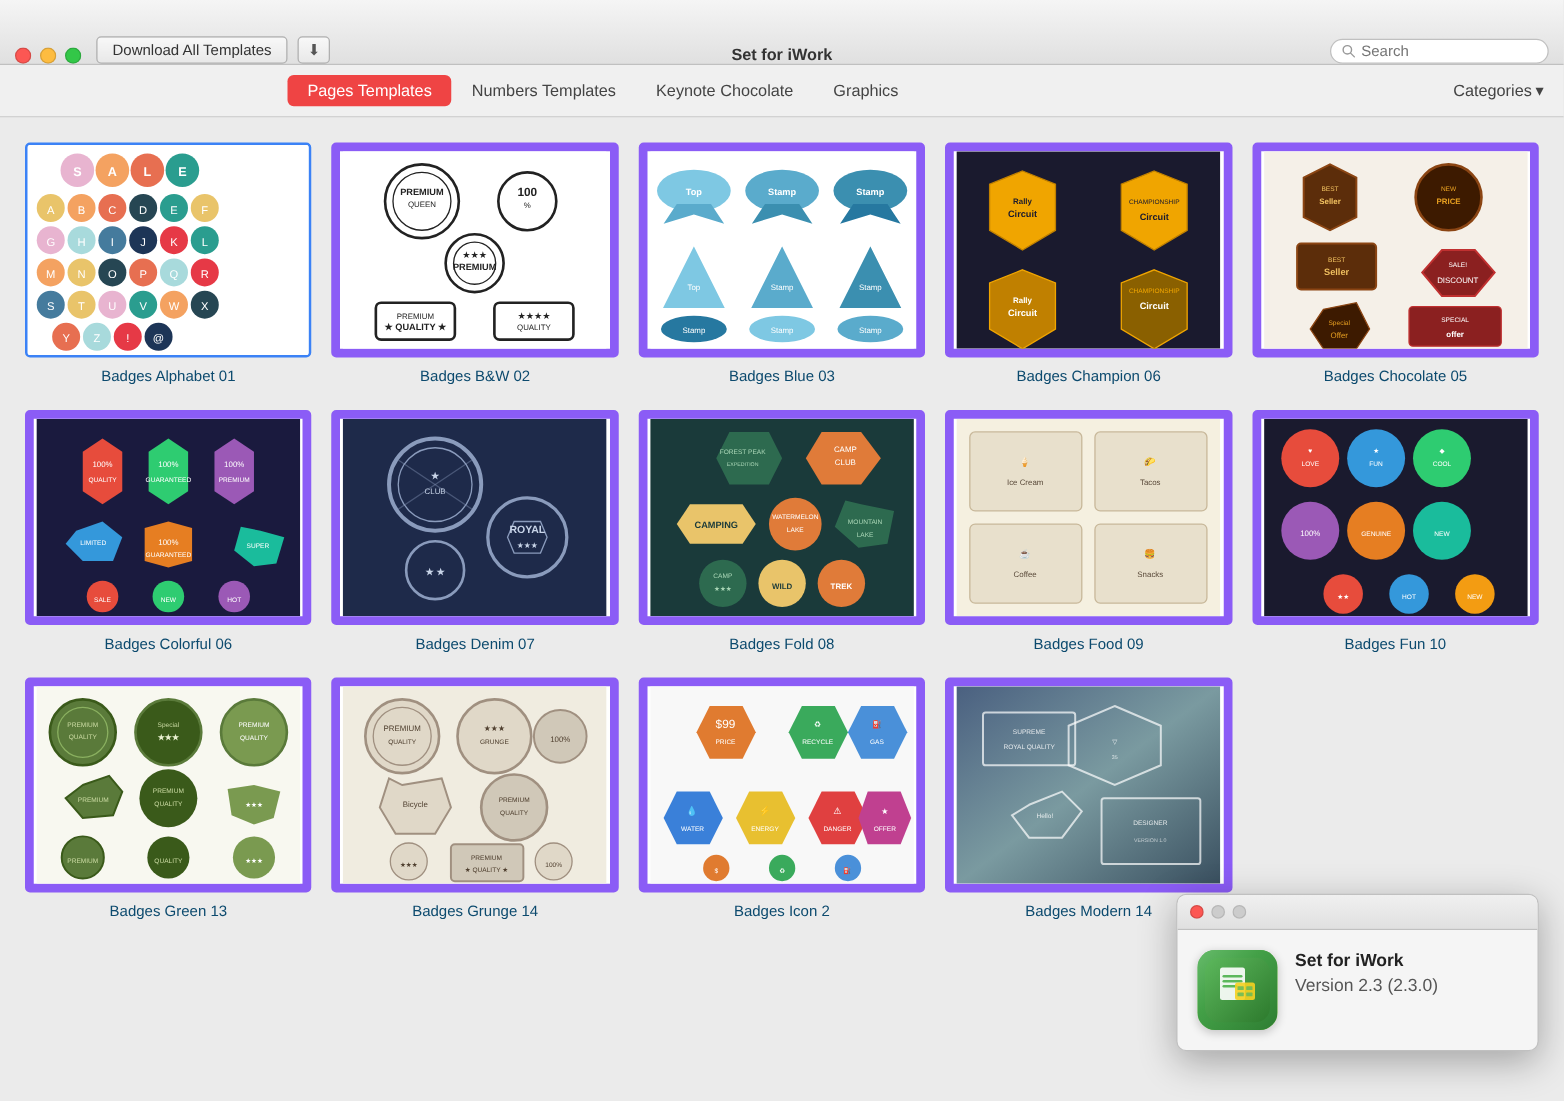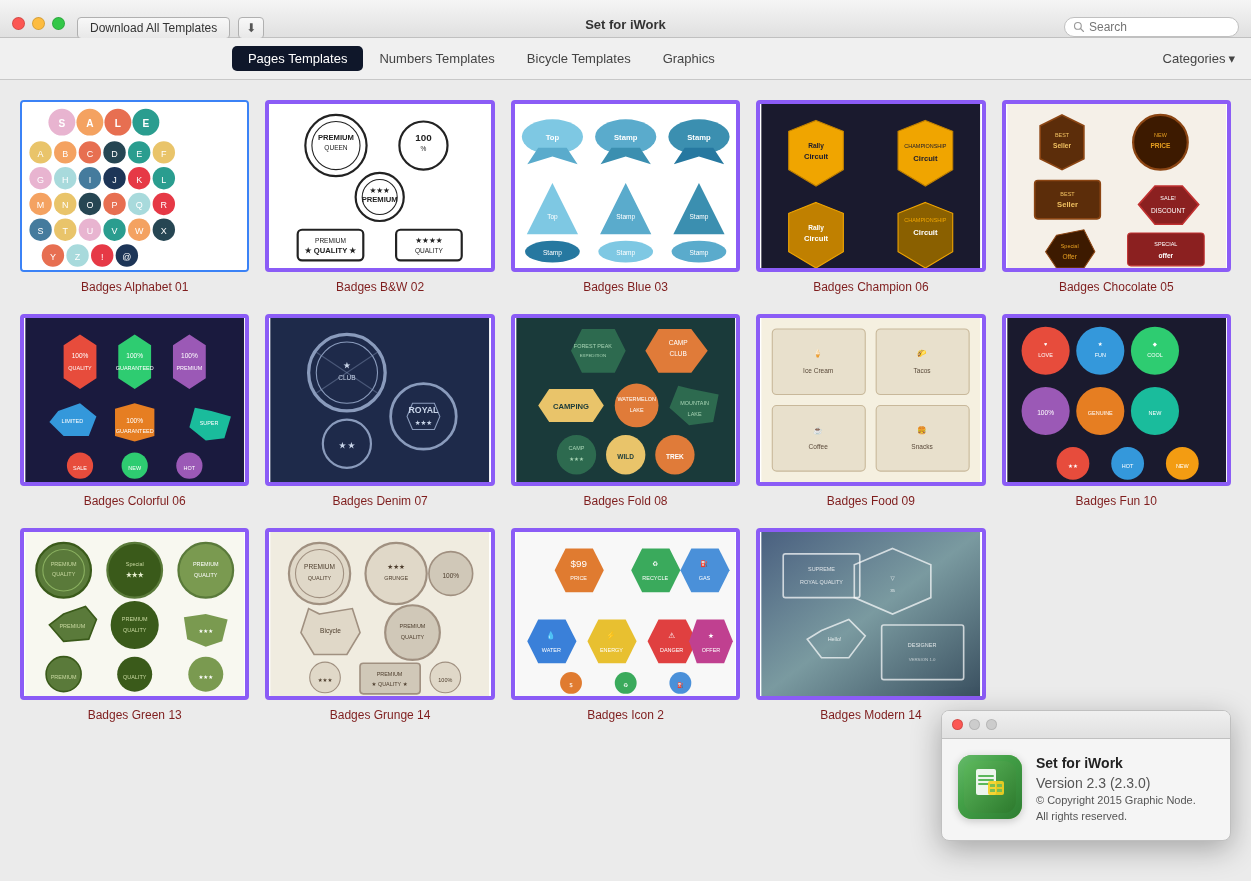--- a/index.html
+++ b/index.html
@@ -8,24 +8,24 @@
       background: #e8e8e8;
       width: 1251px;
       height: 881px;
       overflow: hidden;
       position: relative;
     }
 
     
     .titlebar {
       background: linear-gradient(to bottom, #f5f5f5, #e0e0e0);
-      height: 38px;
-      display: flex;
-      align-items: flex-start;
-      padding: 17px 12px;
+      height: 52px;
+      display: flex;
+      align-items: flex-end;
+      padding: 0 12px;
       border-bottom: 1px solid #c0c0c0;
       position: relative;
     }
     .traffic-lights {
       display: flex;
       gap: 7px;
       margin-right: 12px;
     }
     .traffic-light {
       width: 13px; height: 13px;
@@ -109,21 +109,21 @@
       margin: 0 auto;
     }
     .nav-tab {
       padding: 5px 16px;
       font-size: 13px;
       color: #444;
       cursor: pointer;
       border-radius: 5px;
     }
     .nav-tab.active {
-      background: #0f172a;
+      background: #ef4444;
       color: white;
       border-radius: 5px;
     }
     .categories-btn {
       margin-left: auto;
       font-size: 13px;
       color: #444;
       cursor: pointer;
       display: flex;
       align-items: center;
@@ -150,35 +150,35 @@
     .template-item {
       display: flex;
       flex-direction: column;
       align-items: center;
       cursor: pointer;
     }
     .template-thumb {
       width: 100%;
       aspect-ratio: 4/3;
       background: white;
-      border: 4px solid #8b5cf6;
+      border: 7px solid #8b5cf6;
       border-radius: 4px;
       overflow: hidden;
       display: flex;
       align-items: center;
       justify-content: center;
       position: relative;
     }
     .template-thumb.selected {
       border: 2px solid #3b82f6;
     }
     .template-name {
       margin-top: 8px;
       font-size: 12px;
-      color: #7f1d1d;
+      color: #0c4a6e;
     }
 
     
     .content::-webkit-scrollbar { width: 8px; }
     .content::-webkit-scrollbar-track { background: #e0e0e0; }
     .content::-webkit-scrollbar-thumb { background: #b0b0b0; border-radius: 4px; }
 
     
     .popup-overlay {
       position: fixed;
@@ -283,21 +283,21 @@
     </svg>
     <input class="search-input" type="text" placeholder="Search" style="">
   </div>
 </div>
 
 <div class="toolbar">
   <div class="toolbar-left"></div>
   <div class="nav-tabs">
     <div class="nav-tab active">Pages Templates</div>
     <div class="nav-tab">Numbers Templates</div>
-    <div class="nav-tab">Bicycle Templates</div>
+    <div class="nav-tab">Keynote Chocolate</div>
     <div class="nav-tab">Graphics</div>
   </div>
   <div class="categories-btn">
     <span>Categories</span>
     <span>▾</span>
   </div>
 </div>
 
 <div class="content">
   <div class="grid">
@@ -809,17 +809,16 @@
               <rect x="33" y="23" width="5" height="3" rx="0.5" fill="#5cb85c" opacity="0.8"></rect>
               <rect x="26" y="28" width="5" height="3" rx="0.5" fill="#5cb85c" opacity="0.8"></rect>
               <rect x="33" y="28" width="5" height="3" rx="0.5" fill="#5cb85c" opacity="0.8"></rect>
             </svg>
           </div>
         </div>
       </div>
       <div class="popup-text">
         <div class="popup-app-name">Set for iWork</div>
         <div class="popup-version">Version 2.3 (2.3.0)</div>
-        <div class="popup-copyright">© Copyright 2015 Graphic Node.<br>All rights reserved.</div>
       </div>
     </div>
   </div>
 </div>
 
 </body></html>

